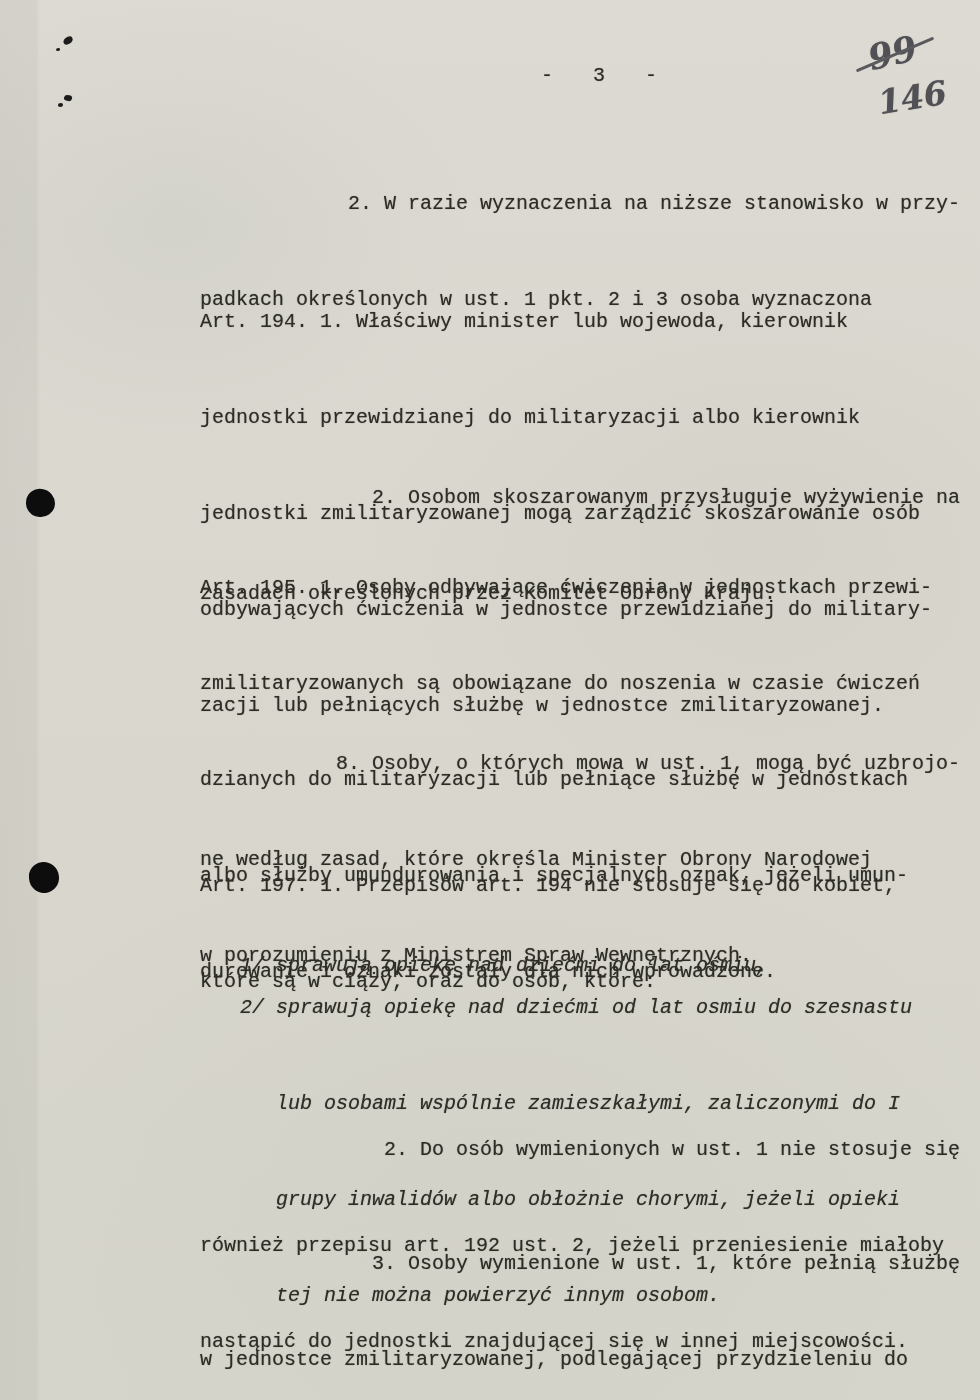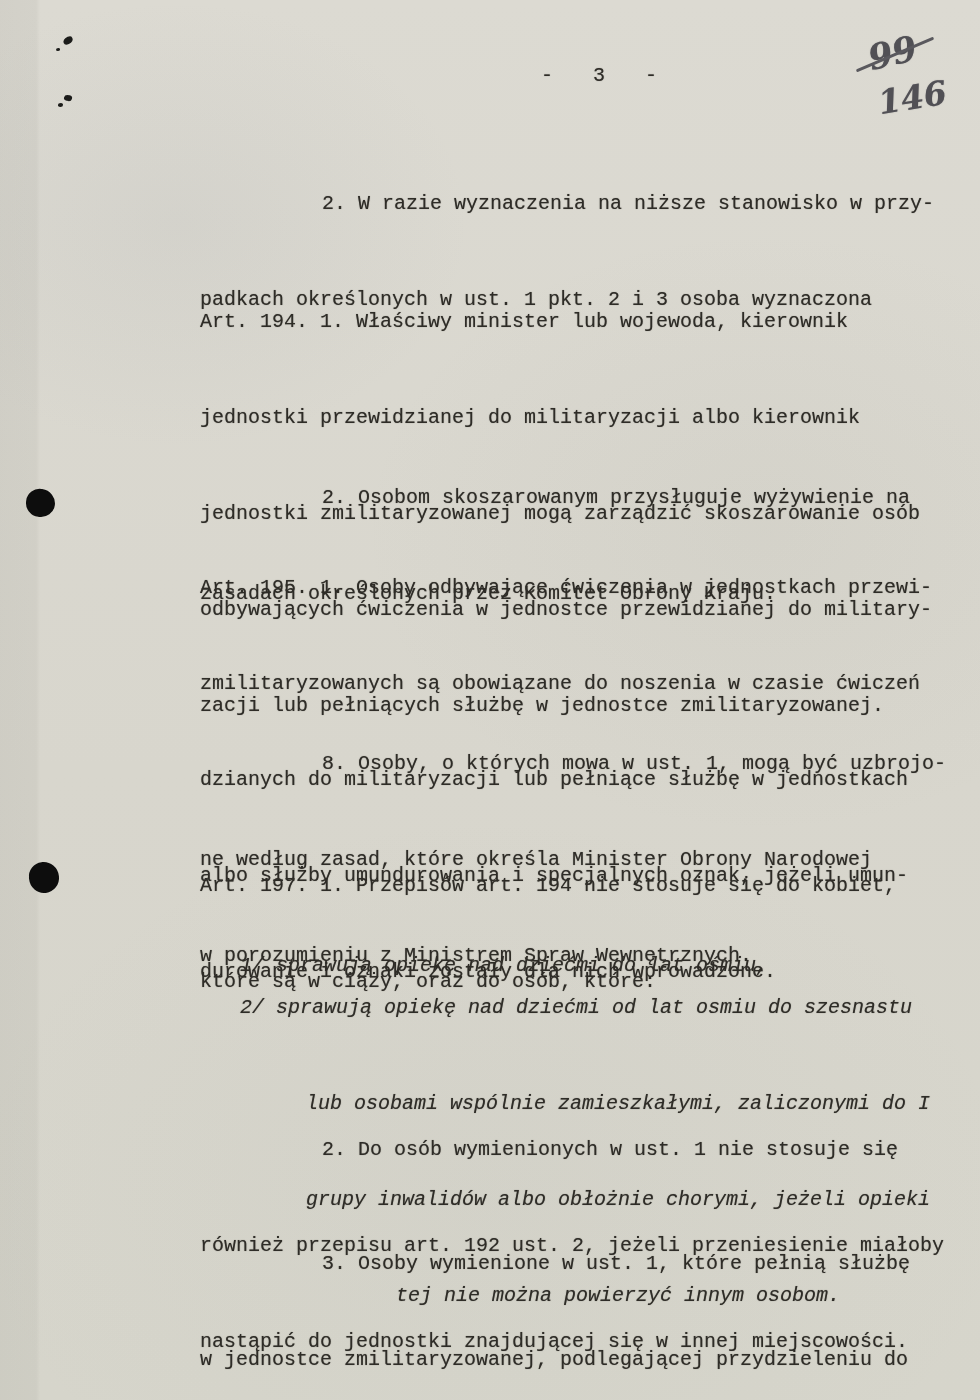--- a/index.html
+++ b/index.html
@@ -16,25 +16,25 @@
   .typed{
     position:absolute;
     font-family:"Liberation Mono","DejaVu Sans Mono",monospace;
     font-size:20px;line-height:32px;
     color:#2e2c27;
     text-shadow:0 0 1px rgba(46,44,39,0.55);
     white-space:pre;
   }
   .para{left:200px;width:760px;}
   .line{height:32px;}
-  .first-indent{text-indent:122px;}
+  .first-indent{text-indent:122px;text-align:right;}
   .page-num{left:541px;top:60px;word-spacing:28px;}
   .list-item{left:240px;width:720px;font-style:italic;}
   .marker{margin-right:12px;}
-  .cont{padding-left:36px;text-align:center;}
+  .cont{padding-left:36px;}
   .hand{
     position:absolute;
     font-family:"DejaVu Serif","Liberation Serif",serif;
     font-style:italic;font-weight:bold;
     color:#515055;
     text-shadow:0 0 1px rgba(80,80,85,0.5);
   }
   .hand-99{left:868px;top:32px;font-size:35px;transform:rotate(-13deg);}
   .hand-strike{
     position:absolute;left:853px;top:53px;width:84px;height:3px;

